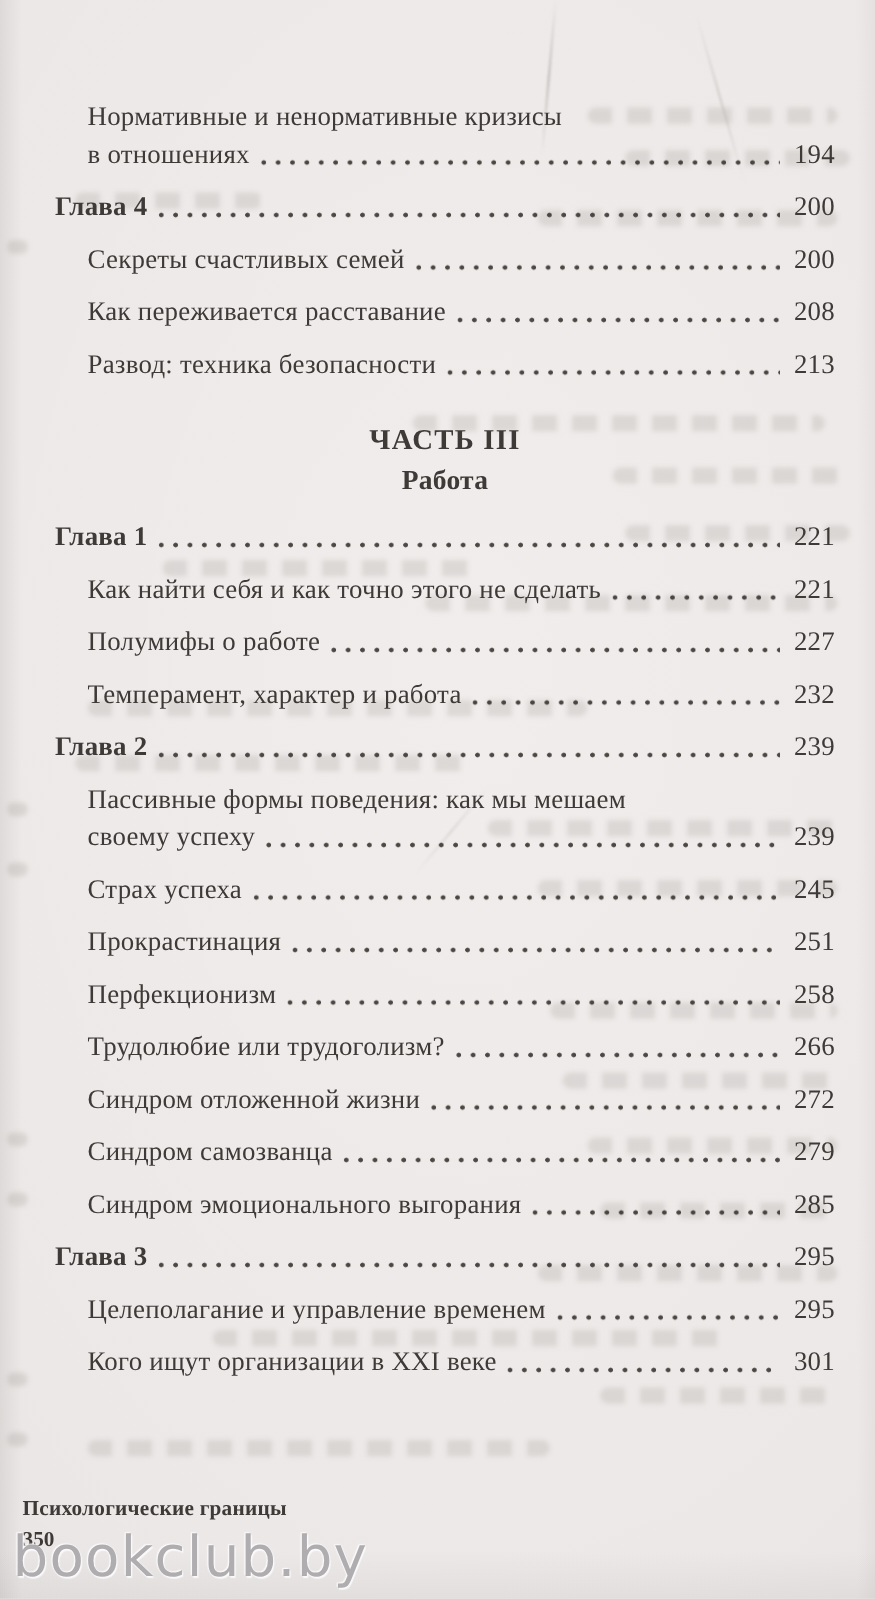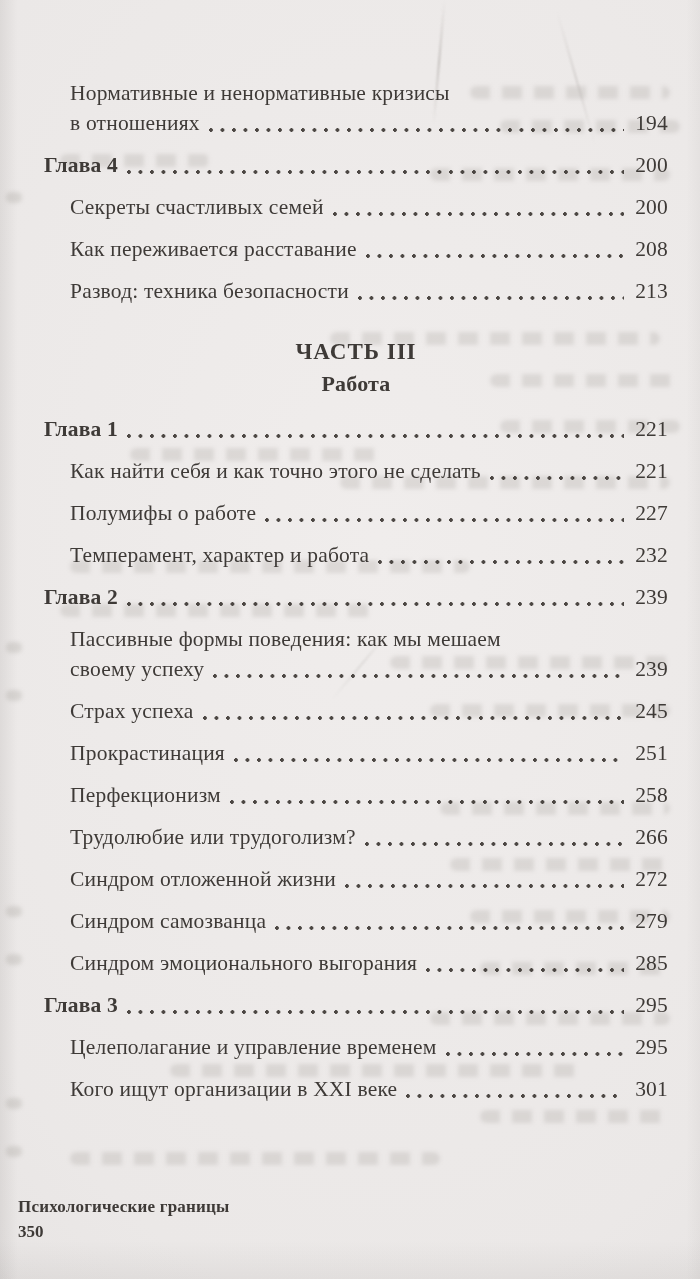--- a/index.html
+++ b/index.html
@@ -271,15 +271,16 @@
           <span class="pg">301</span>
         </div>
       </div>
     </div>
 
   <div class="footer">
     <div class="f-title">Психологические границы</div>
     <div class="f-page">350</div>
   </div>
 
+  <div class="watermark">bookclub.by</div>
 
   <div class="vig"></div>
 </div>
 
 </body></html>

